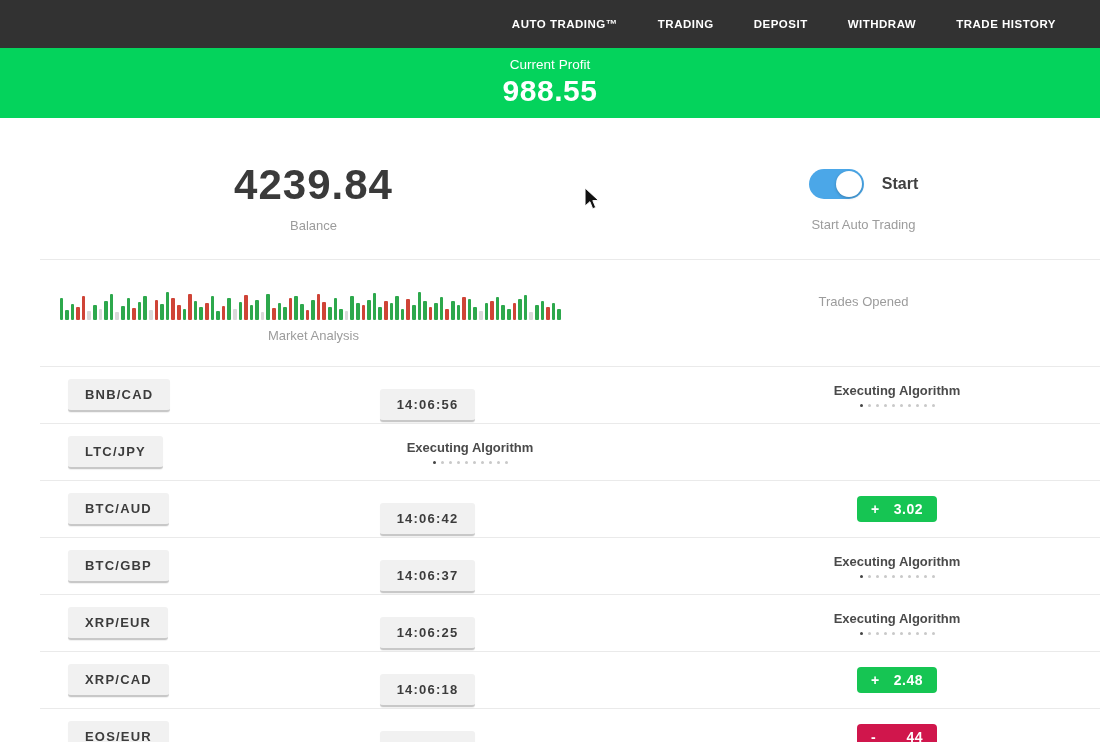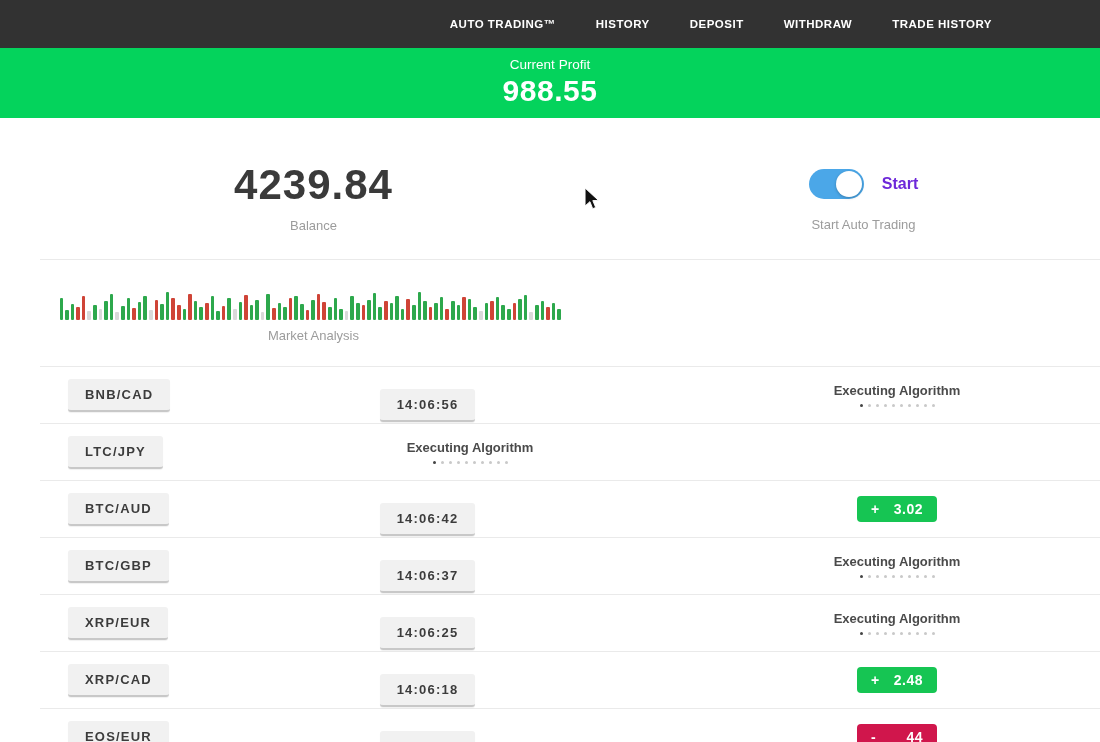--- a/index.html
+++ b/index.html
@@ -1,42 +1,42 @@
 <!DOCTYPE html>
 <html><head>
 <meta charset="utf-8">
 <style>
   * { margin:0; padding:0; box-sizing:border-box; }
   body { font-family:"Liberation Sans", sans-serif; background:#ffffff; }
   .screen { position:relative; width:1100px; height:742px; overflow:hidden; background:#fff; }
 
   
   .topnav { height:48px; background:#323232; display:flex; justify-content:flex-end;
-            align-items:center; gap:40px; padding-right:108px; }
+            align-items:center; gap:40px; padding-right:44px; }
   .nav-item { color:#fff; font-size:11.5px; font-weight:bold; letter-spacing:.5px;
               cursor:pointer; white-space:nowrap; }
 
   
   .banner { height:70px; text-align:center; color:#fff; padding-top:9px; }
   .banner-label { font-size:13.5px; }
   .banner-value { font-size:30px; font-weight:bold; margin-top:2px; letter-spacing:.5px; }
 
   
   .stats-row { display:flex; }
   .col-left  { width:57%; text-align:center; }
   .col-right { width:43%; text-align:center; }
   .row1 { padding-top:28px;margin-top:18px; }
   .big-number { font-size:42px; font-weight:bold; color:#3a3a3a; letter-spacing:1px; line-height:1; }
   .sub-label  { font-size:13px; color:#9c9c9c; margin-top:12px; }
 
   .toggle-line { display:flex; align-items:center; justify-content:center; gap:18px; margin-top:5px; }
   .toggle { width:55px; height:30px; border-radius:15px; position:relative; cursor:pointer; }
   .knob   { position:absolute; top:2px; right:2px; width:26px; height:26px; border-radius:50%;
             background:#fff; box-shadow:0 1px 3px rgba(0,0,0,.25); }
-  .toggle-label { font-size:16px; font-weight:bold; color:#6d28d9; }
+  .toggle-label { font-size:16px; font-weight:bold; color:#404040; }
   .toggle-caption { margin-top:18px; }
 
   .divider { border:none; border-top:1px solid #eaeaea; margin-left:40px; }
   .div1 { margin-top:26px; }
 
   .row2 { padding-top:22px; }
   .bars { width:508px; height:38px; margin:0 auto; display:flex; align-items:flex-end; gap:2px; }
   .bar  { width:3.6px; border-radius:1px; flex:none; }
   .chart-label { margin-top:8px; }
   .trades-number { font-size:30px; font-weight:bold; color:#3a3a3a; line-height:1; margin-top:4px; }
@@ -61,21 +61,21 @@
 
   .cursor { position:absolute; left:583px; top:188px; }
 </style>
 </head>
 <body>
 
 <div class="screen">
 
   <nav class="topnav" id="topnav" style="background: rgb(50, 50, 50);">
       <div class="nav-item">AUTO TRADING™</div>
-      <div class="nav-item">HISTORY</div>
+      <div class="nav-item">TRADING</div>
       <div class="nav-item">DEPOSIT</div>
       <div class="nav-item">WITHDRAW</div>
       <div class="nav-item">TRADE HISTORY</div>
     </nav>
 
   <section class="banner" id="profit-banner" style="background: rgb(4, 211, 92);">
     <div class="banner-label">Current Profit</div>
     <div class="banner-value">988.55</div>
   </section>
 
@@ -188,20 +188,21 @@
             <div class="bar" style="height: 8px; background: rgb(217, 217, 217);"></div>
             <div class="bar" style="height: 15px; background: rgb(45, 168, 76);"></div>
             <div class="bar" style="height: 19px; background: rgb(45, 168, 76);"></div>
             <div class="bar" style="height: 13px; background: rgb(207, 68, 55);"></div>
             <div class="bar" style="height: 17px; background: rgb(45, 168, 76);"></div>
             <div class="bar" style="height: 11px; background: rgb(45, 168, 76);"></div>
           </div>
         <div class="sub-label chart-label">Market Analysis</div>
       </div>
       <div class="col-right">
+        <div class="sub-label">Trades Opened</div>
       </div>
     </div>
 
     <div class="trades" id="trades">
         <div class="trow">
     <div class="cell-pair">
       <span class="keybadge">BNB/CAD</span>
     </div>
     <div class="cell-time">
       <span class="keybadge">14:06:56</span>

